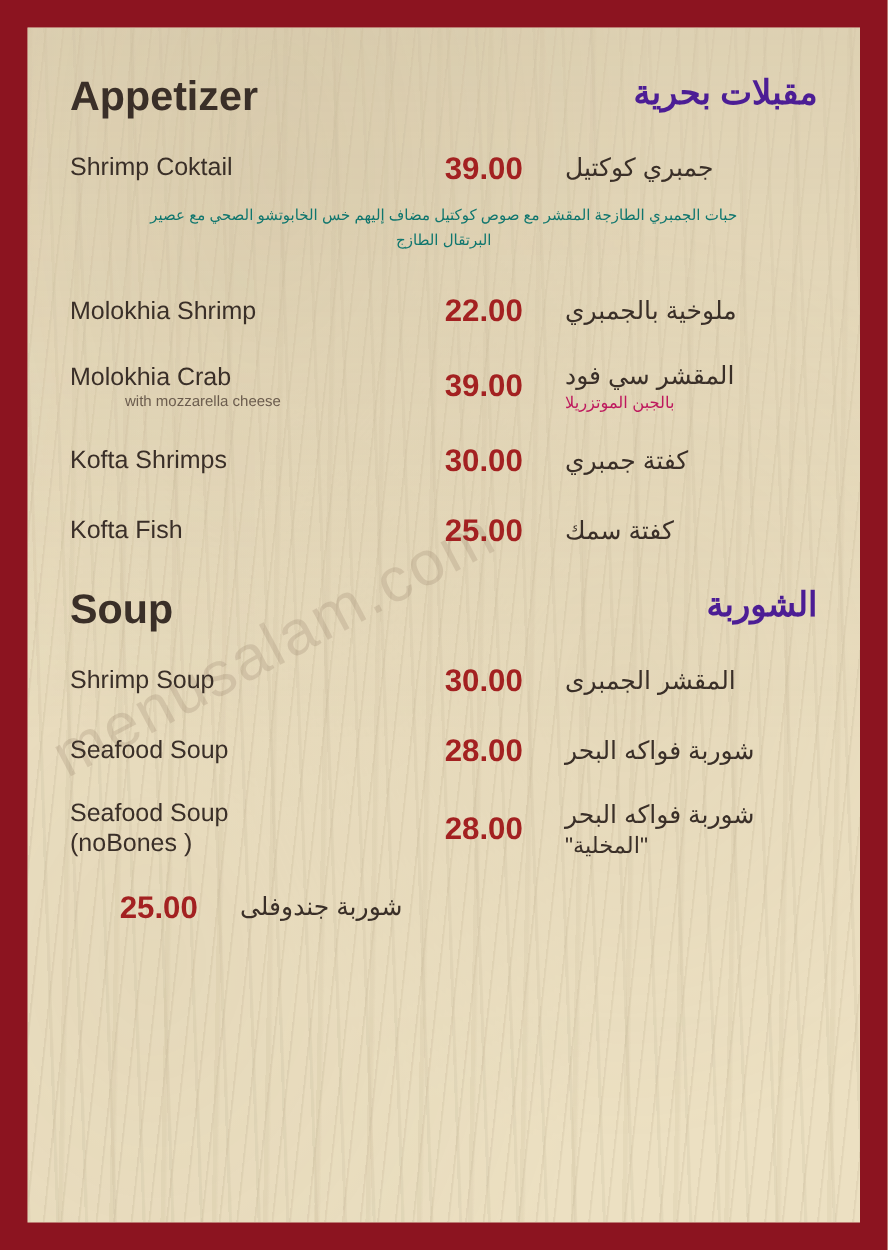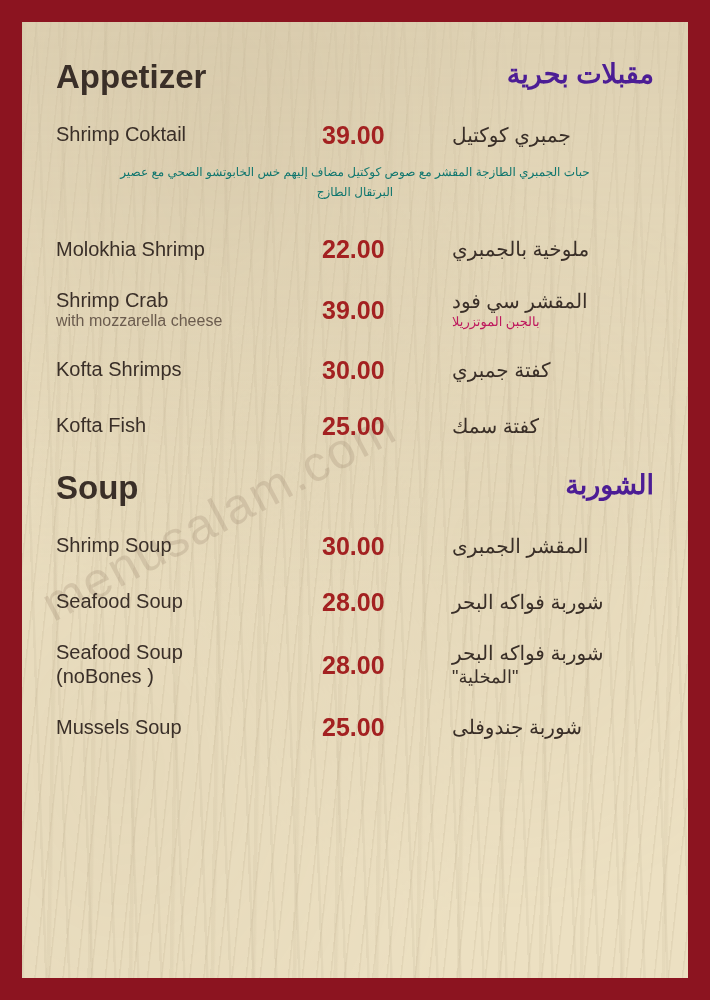--- a/index.html
+++ b/index.html
@@ -91,26 +91,27 @@
     min-height: 34px;
   }
   .row .en {
     flex: 0 0 260px;
     font-size: 20px;
     color: #3a2f28;
     line-height: 1.18;
   }
   .row .en .sub {
     display: block;
-    font-size: 16px;
+    font-size: 12px;
     color: #6b5c4e;
+    margin-left: 44px;
   }
   .row .price {
     flex: 0 0 130px;
-    text-align: left;
+    text-align: center;
     font-size: 25px;
     font-weight: bold;
     color: #a32121;
     padding-left: 6px;
   }
   .row .ar {
     flex: 1 1 auto;
     text-align: left;
     direction: rtl;
     font-size: 20px;
@@ -160,21 +161,21 @@
     <div class="row">
       <div class="en">Molokhia Shrimp</div>
       <div class="price">22.00</div>
       <div class="ar">ملوخية بالجمبري</div>
     </div>
 
     <div class="spacer-sm"></div>
 
     <div class="row">
       <div class="en">
-        <span>Shrimp Crab</span>
+        <span>Molokhia Crab</span>
         <span class="sub">with mozzarella cheese</span>
       </div>
       <div class="price">39.00</div>
       <div class="ar">
         <span>المقشر سي فود</span>
         <span class="sub-ar">بالجبن الموتزريلا</span>
       </div>
     </div>
 
     <div class="spacer-sm"></div>
@@ -222,19 +223,18 @@
       <div class="price">28.00</div>
       <div class="ar">
         <span>شوربة فواكه البحر</span>
         <span class="sub-ar" style="font-size:18px;color:#3a2f28;">"المخلية"</span>
       </div>
     </div>
 
     <div class="spacer-sm"></div>
 
     <div class="row">
-      <div class="en">Mussels Soup</div>
       <div class="price">25.00</div>
       <div class="ar">شوربة جندوفلى</div>
     </div>
 
   </div>
 </div>
 
 </body></html>

